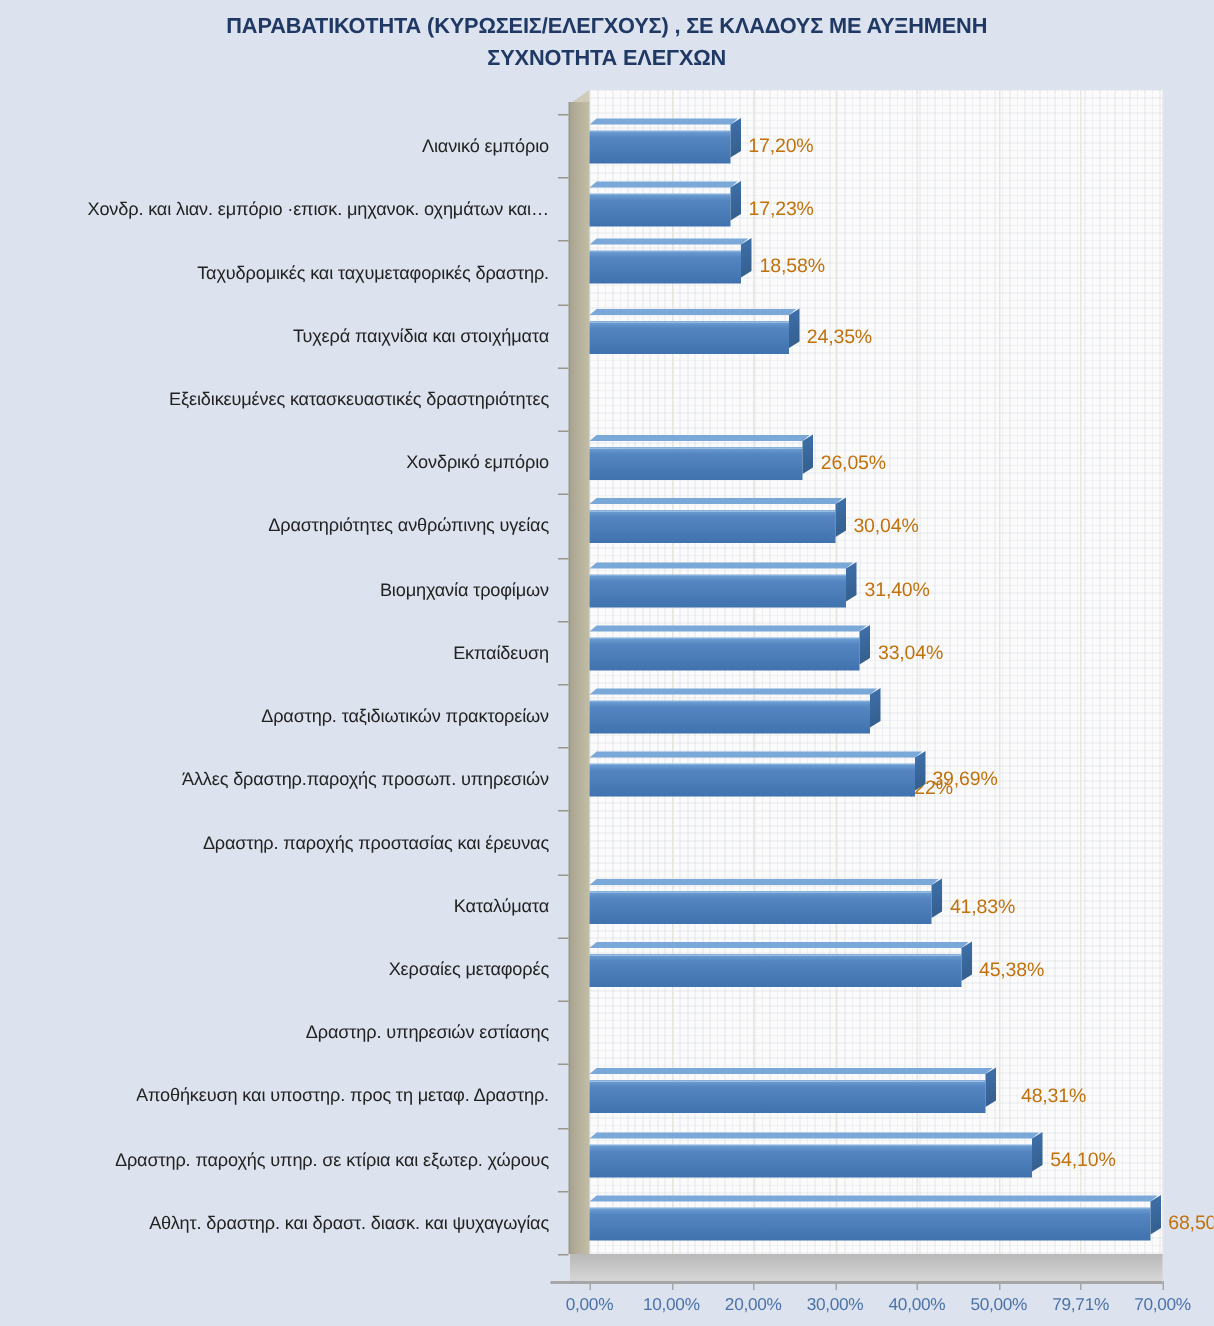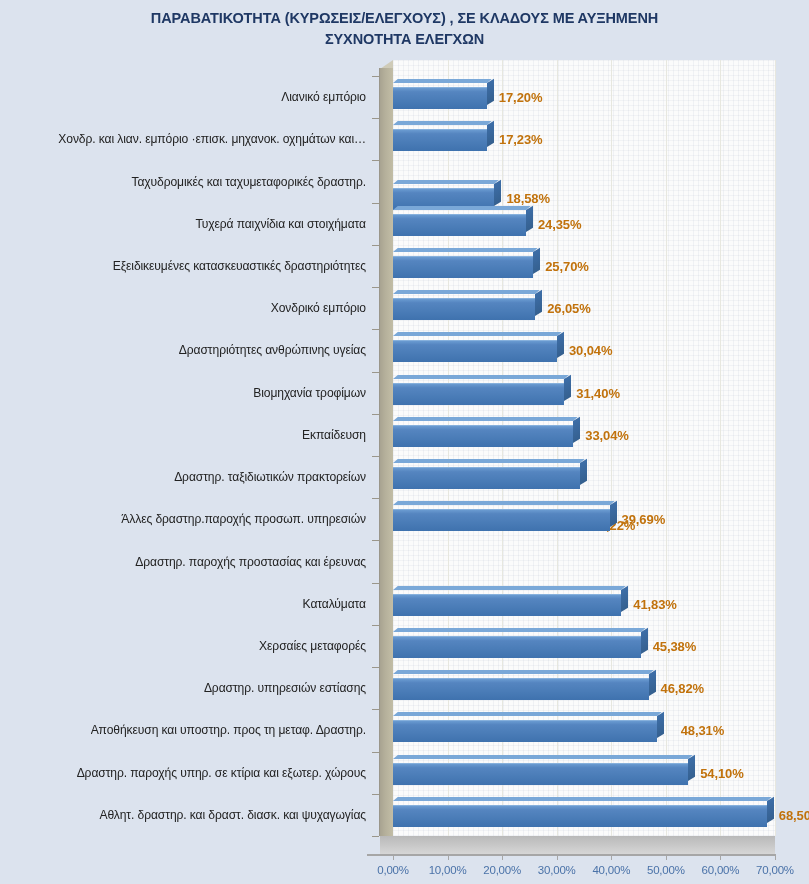--- a/index.html
+++ b/index.html
@@ -172,21 +172,21 @@
     height: 4px;
     background: #7aa8d8;
     transform: skewX(-50deg);
     transform-origin: bottom left;
   }
   .bar-value {
     position: absolute;
     top: 50%;
     transform: translateY(-50%);
     font-size: 13px;
-    font-weight: bold;
+    font-weight: normal;
     color: #c1720c;
     letter-spacing: -0.1px;
   }
 
   
   #y-axis-line {
     position: absolute;
     left: 379px;
     top: 8px;
     width: 1px;
@@ -311,38 +311,32 @@
         <div class="bar" style="width: 93.8629px;"></div>
         <div class="bar-cap" style="left: 93.8629px;"></div>
         <div class="bar-value" style="left: 105.863px;">17,20%</div>
       </div>
       <div class="bar-row" style="top: 63.3333px; width: 382px;">
         <div class="bar-top" style="width: 94.0266px;"></div>
         <div class="bar" style="width: 94.0266px;"></div>
         <div class="bar-cap" style="left: 94.0266px;"></div>
         <div class="bar-value" style="left: 106.027px;">17,23%</div>
       </div>
-      <div class="bar-row" style="top: 122px; width: 376px;">
+      <div class="bar-row" style="top: 101px; width: 376px;">
         <div class="bar-top" style="width: 101.394px;"></div>
         <div class="bar" style="width: 101.394px;"></div>
         <div class="bar-cap" style="left: 101.394px;"></div>
         <div class="bar-value" style="left: 113.394px;">18,58%</div>
       </div>
       <div class="bar-row" style="top: 147.778px; width: 382px;">
         <div class="bar-top" style="width: 132.881px;"></div>
         <div class="bar" style="width: 132.881px;"></div>
         <div class="bar-cap" style="left: 132.881px;"></div>
         <div class="bar-value" style="left: 144.881px;">24,35%</div>
       </div>
-      <div class="bar-row" style="top: 190px; width: 382px;">
-        <div class="bar-top" style="width: 140.249px;"></div>
-        <div class="bar" style="width: 140.249px;"></div>
-        <div class="bar-cap" style="left: 140.249px;"></div>
-        <div class="bar-value" style="left: 152.249px;">25,70%</div>
-      </div>
       <div class="bar-row" style="top: 232.222px; width: 460px;">
         <div class="bar-top" style="width: 142.159px;"></div>
         <div class="bar" style="width: 142.159px;"></div>
         <div class="bar-cap" style="left: 142.159px;"></div>
         <div class="bar-value" style="left: 154.159px;">26,05%</div>
       </div>
       <div class="bar-row" style="top: 274.444px; width: 382px;">
         <div class="bar-top" style="width: 163.933px;"></div>
         <div class="bar" style="width: 163.933px;"></div>
         <div class="bar-cap" style="left: 163.933px;"></div>
@@ -376,26 +370,20 @@
         <div class="bar-top" style="width: 228.272px;"></div>
         <div class="bar" style="width: 228.272px;"></div>
         <div class="bar-cap" style="left: 228.272px;"></div>
         <div class="bar-value" style="left: 240.272px;">41,83%</div>
       </div>
       <div class="bar-row" style="top: 570px; width: 382px;">
         <div class="bar-top" style="width: 247.645px;"></div>
         <div class="bar" style="width: 247.645px;"></div>
         <div class="bar-cap" style="left: 247.645px;"></div>
         <div class="bar-value" style="left: 259.645px;">45,38%</div>
-      </div>
-      <div class="bar-row" style="top: 612.222px; width: 382px;">
-        <div class="bar-top" style="width: 255.503px;"></div>
-        <div class="bar" style="width: 255.503px;"></div>
-        <div class="bar-cap" style="left: 255.503px;"></div>
-        <div class="bar-value" style="left: 267.503px;">46,82%</div>
       </div>
       <div class="bar-row" style="top: 654.444px; width: 382px;">
         <div class="bar-top" style="width: 263.635px;"></div>
         <div class="bar" style="width: 263.635px;"></div>
         <div class="bar-cap" style="left: 263.635px;"></div>
         <div class="bar-value" style="left: 275.635px; margin-left: 12px;">48,31%</div>
       </div>
       <div class="bar-row" style="top: 696.667px; width: 382px;">
         <div class="bar-top" style="width: 295.231px;"></div>
         <div class="bar" style="width: 295.231px;"></div>
@@ -421,16 +409,16 @@
       <div class="x-tick" style="left: 720.429px;"></div>
       <div class="x-tick" style="left: 775px;"></div>
     </div>
   <div id="x-labels">
       <div class="x-label" style="left: 393px;">0,00%</div>
       <div class="x-label" style="left: 447.571px;">10,00%</div>
       <div class="x-label" style="left: 502.143px;">20,00%</div>
       <div class="x-label" style="left: 556.714px;">30,00%</div>
       <div class="x-label" style="left: 611.286px;">40,00%</div>
       <div class="x-label" style="left: 665.857px;">50,00%</div>
-      <div class="x-label" style="left: 720.429px;">60,00%</div>
+      <div class="x-label" style="left: 720.429px;">79,71%</div>
       <div class="x-label" style="left: 775px;">70,00%</div>
     </div>
 </div>
 
 </body></html>

